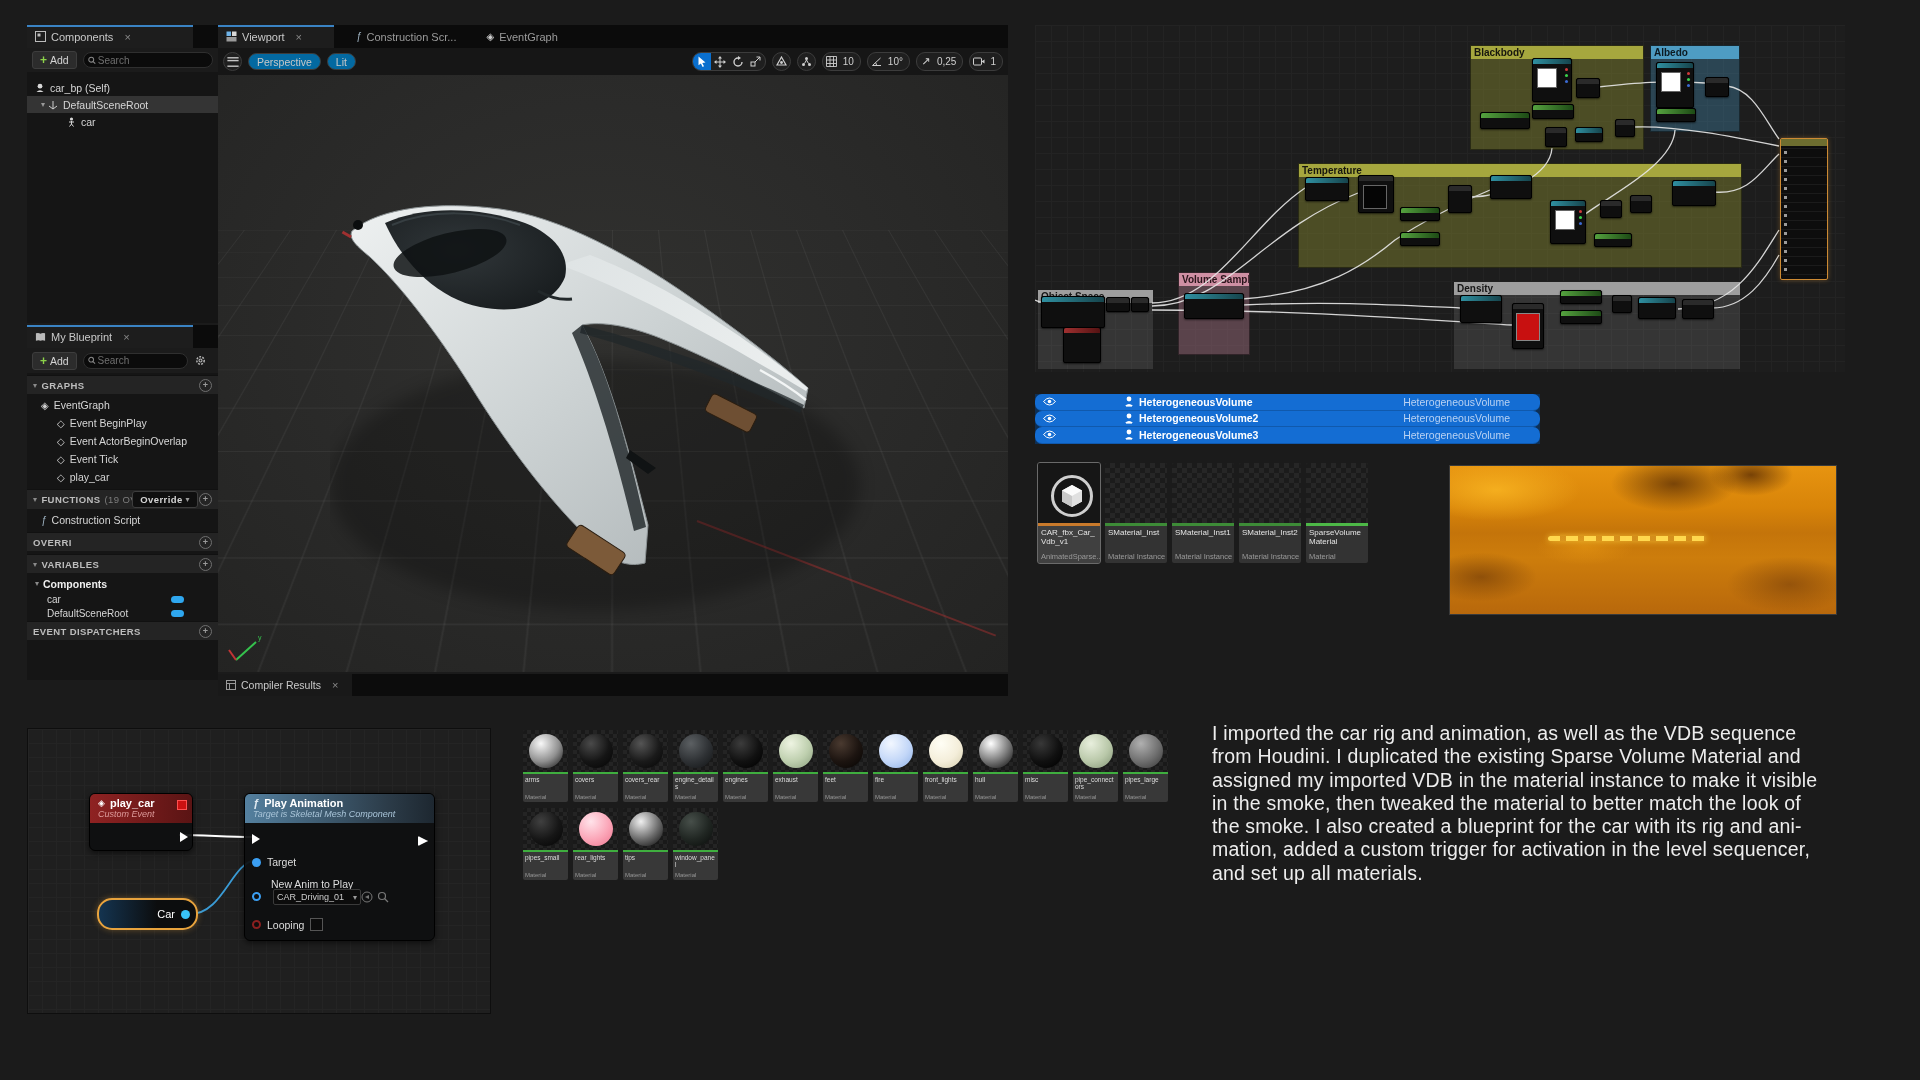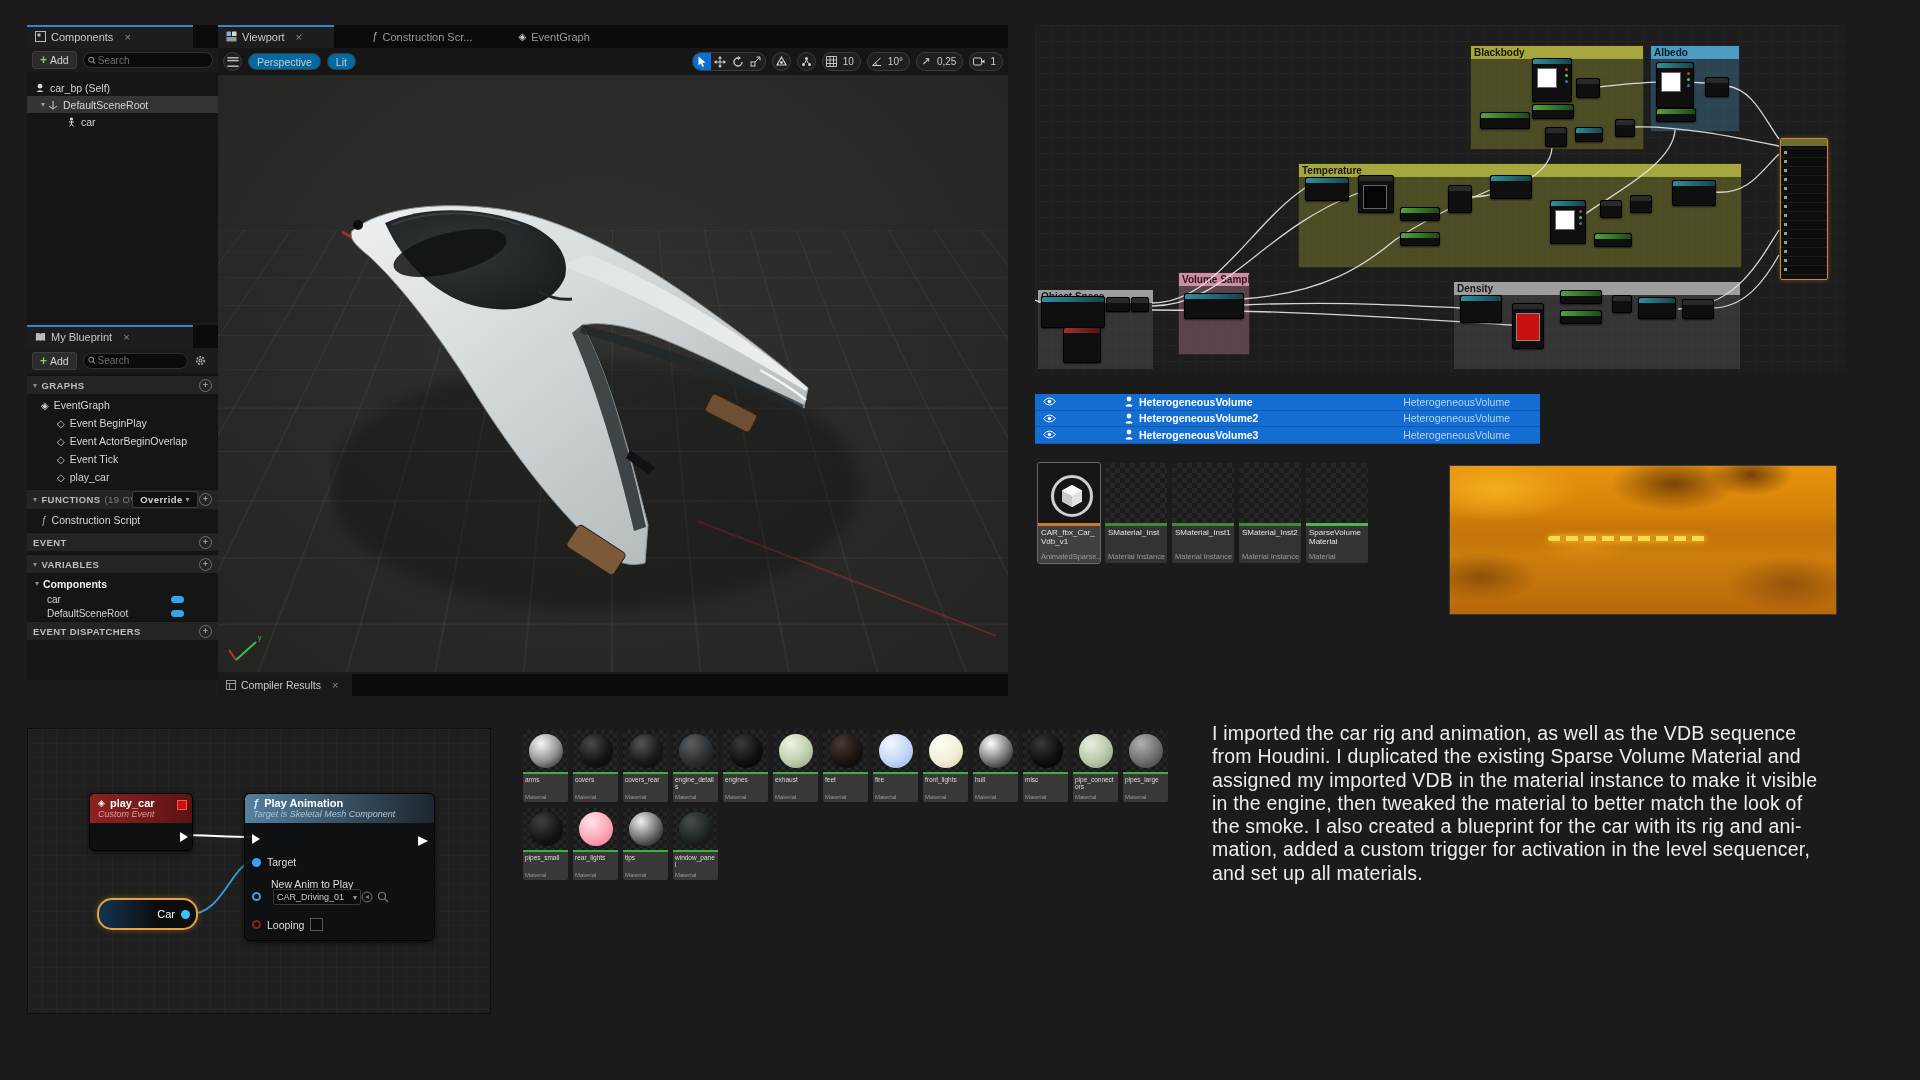--- a/index.html
+++ b/index.html
@@ -72,21 +72,21 @@
   #outnode{position:absolute;left:745px;top:113px;width:46px;height:140px;background:#0d0d0d;border:1.5px solid #cd8a33;
            border-radius:2px;box-shadow:0 0 5px rgba(205,138,51,.4);
            background-image:repeating-linear-gradient(180deg,rgba(255,255,255,.06) 0 1px,transparent 1px 9px);}
   #outnode::before{content:"";display:block;height:7px;background:#6e6e30;}
   #outnode::after{content:"";position:absolute;left:3px;top:12px;width:3px;height:122px;
            background:repeating-linear-gradient(180deg,#9a9a9a 0 3px,transparent 3px 9px);}
 
   
   #outliner{position:absolute;left:1035px;top:394px;width:505px;height:50px;background:#0d2f55;}
   .orow{height:16.6px;background:#146dd3;display:flex;align-items:center;font-size:10.5px;color:#fff;
-        border-bottom:1px solid rgba(0,0,0,.18);box-sizing:border-box;}
+        border-bottom:1px solid rgba(0,0,0,.18);box-sizing:border-box;border-radius:7px;}
   .orow .eye{margin-left:8px;} .orow .actor{margin-left:68px;}
   .orow .oname{margin-left:5px;font-weight:bold;}
   .orow .otype{margin-left:auto;margin-right:30px;color:#b9d2f3;font-weight:normal;}
 
   
   .atile{position:absolute;width:62px;height:100px;background:#333;border-radius:2px;overflow:hidden;}
   .atile .thumb{height:60px;background:#161616;position:relative;}
   .atile .thumb.checker{background-color:#1b1b1b;background-image:
      linear-gradient(45deg,#262626 25%,transparent 25%,transparent 75%,#262626 75%),
      linear-gradient(45deg,#262626 25%,transparent 25%,transparent 75%,#262626 75%);
@@ -270,21 +270,21 @@
       <b>Override</b>
       <span style="font-size:8px;color:#999;">▾</span>
     </span>
     <span class="plusring">+</span>
   </div>
   <div class="treerow" style="top:511px;height:18px;padding-left:14px;">
     <span class="glyph" style="font-style:italic;color:#9fb3c2;margin-right:5px;">ƒ</span>
     <span>Construction Script</span>
   </div>
   <div class="sechead" style="top:532px;height:19px;">
-    <span>EVENT</span>
+    <span>OVERRI</span>
     <span class="plusring">+</span>
   </div>
   <div class="sechead" style="top:554px;height:19px;">
     <span style="color:#8a8a8a;font-size:8px;margin-right:4px;">▾</span>
     <span>VARIABLES</span>
     <span class="plusring">+</span>
   </div>
   <div class="treerow" style="top:576px;height:15px;padding-left:8px;font-weight:bold;color:#eee;">
     <span style="color:#8a8a8a;font-size:8px;margin-right:4px;">▾</span>
     <span>Components</span>
@@ -299,21 +299,21 @@
       <div class="treerow" style="position:static;height:14px;padding-left:20px;font-size:10px;">
         <span>DefaultSceneRoot</span>
         <span class="pill-toggle"></span>
       </div>
     </div>
   <div class="sechead" style="top:621px;height:19px;justify-content:center;">
     <span>EVENT DISPATCHERS</span>
     <span class="plusring">+</span>
   </div>
 
-  <div class="tabbar" style="left:218px;top:25px;width:790px;height:23px;gap:16px;">
+  <div class="tabbar" style="left:218px;top:25px;width:790px;height:23px;">
     <div class="tab active" style="width:100px;">
       <svg width="11" height="11" viewBox="0 0 11 11">
           <rect x="0.5" y="0.5" width="4.5" height="4.5" fill="#6fb3e8"></rect>
           <rect x="6" y="0.5" width="4.5" height="4.5" fill="#d8d8d8"></rect>
           <rect x="0.5" y="6" width="10" height="4.5" fill="#9a9a9a"></rect>
         </svg>
       <span>Viewport</span>
       <span class="close">×</span>
     </div>
     <div class="tab ghost" style="margin-left:14px;">
@@ -870,21 +870,21 @@
     </div>
 
   <div id="description">
 
       <div class="line">I imported the car rig and animation, as well as the VDB sequence</div>
 
       <div class="line">from Houdini. I duplicated the existing Sparse Volume Material and</div>
 
       <div class="line">assigned my imported VDB in the material instance to make it visible</div>
 
-      <div class="line">in the engine, then tweaked the material to better match the look of</div>
+      <div class="line">in the smoke, then tweaked the material to better match the look of</div>
 
       <div class="line">the smoke. I also created a blueprint for the car with its rig and ani-</div>
 
       <div class="line">mation, added a custom trigger for activation in the level sequencer,</div>
 
       <div class="line">and set up all materials.</div>
     </div>
 
 </div>
 

